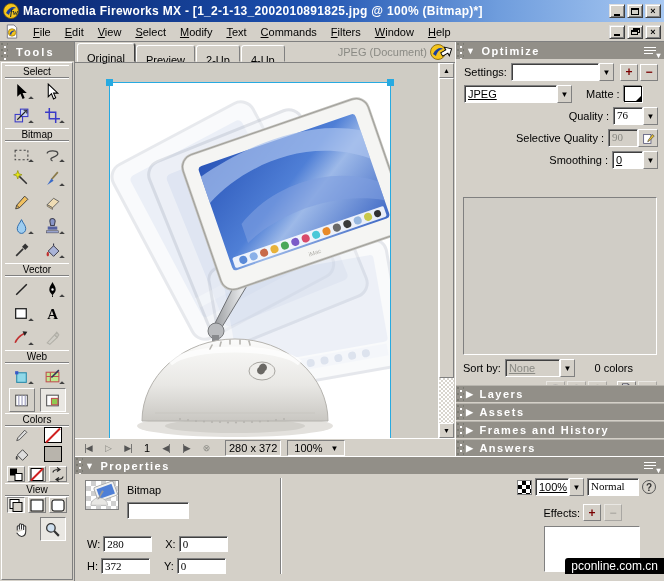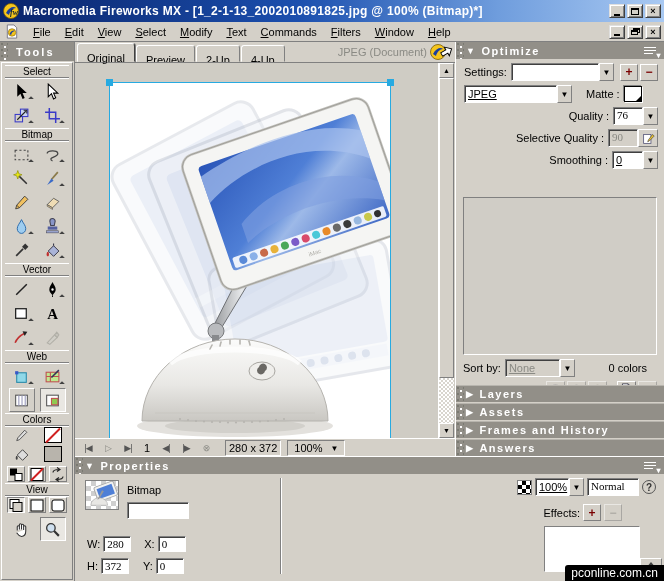--- a/index.html
+++ b/index.html
@@ -73,46 +73,46 @@
   .opt-body { padding:4px 6px 0 8px; position:relative; flex:1; }
   .row { display:flex; align-items:center; margin-bottom:4px; }
   .lbl { white-space:nowrap; }
   .combo { display:flex; height:18px; }
   .combo .val { background:#fff; border:1px solid; border-color:#808080 #ffffff #ffffff #808080; box-shadow:inset 1px 1px 0 #404040; padding:2px 3px;text-decoration:underline; }
   .swatch { width:18px; height:16px; background:#fff; border:1px solid #000; position:relative; box-shadow:1px 1px 0 #fff, -1px -1px 0 #808080; }
   .swatch:after { content:""; position:absolute; right:0; bottom:0; border-left:5px solid transparent; border-bottom:5px solid #000; }
   .spin { width:30px; height:18px; }
   .minibtn { width:18px; height:17px; display:flex; align-items:center; justify-content:center; font-weight:bold; color:#7a0000; border:1px solid; border-color:#ffffff #808080 #808080 #ffffff; background:#d4d0c8; font-size:12px; }
   .color-table { position:absolute; left:7px; right:7px; top:138px; height:158px; border:1px solid; border-color:#808080 #ffffff #ffffff #808080; background:#d0cdc6; }
-  .sortrow { position:absolute; left:7px; right:3px; top:300px; display:flex; align-items:center; }
+  .sortrow { position:absolute; left:7px; right:17px; top:300px; display:flex; align-items:center; }
   .btnrow { position:absolute; right:7px; top:322px; display:flex; gap:2px; align-items:center; }
   .tinybtn { width:19px; height:17px; display:flex; align-items:center; justify-content:center; border:1px solid; border-color:#ffffff #808080 #808080 #ffffff; background:#d4d0c8; }
   .tinybtn.dis svg { opacity:.45; }
   .collapsed-panels { margin-top:auto; }
   .cpanel { height:17px; background:#928f88; border-top:1px solid #b8b5ae; display:flex; align-items:center; color:#fff; font-weight:bold; letter-spacing:1.5px; font-size:11px; margin-top:1px; }
   .cpanel .tri { font-size:9px; margin:0 5px 0 2px; }
 
   
   .props { position:absolute; left:75px; top:456px; width:589px; height:125px; background:#d4d0c8; border-top:1px solid #fff; }
   .props-body { position:relative; height:106px; }
   .thumb { position:absolute; left:10px; top:6px; width:34px; height:30px; background:repeating-conic-gradient(#cfcfcf 0 25%, #ffffff 0 50%) 0 0/10px 10px; border:1px solid #808080; }
   .obj-type { position:absolute; left:52px; top:10px; font-size:11px; }
   .name-input { position:absolute; left:52px; top:28px; width:62px; height:17px; }
   .vsep { position:absolute; left:205px; top:4px; bottom:6px; width:2px; border-left:1px solid #808080; border-right:1px solid #fff; }
   .dimrow { position:absolute; display:flex; align-items:center; gap:3px; }
-  .dimrow .field { width:28px; height:16px; }
+  .dimrow .field { width:49px; height:16px; }
   .props-right { position:absolute; right:8px; top:4px; display:flex; align-items:center; gap:3px; }
   .checker { width:15px; height:15px; background:repeating-conic-gradient(#000 0 25%, #fff 0 50%) 0 0/8px 8px; border:1px solid #808080; }
   .help { width:14px; height:14px; border:1px solid #555; border-radius:50%; display:flex; align-items:center; justify-content:center; font-size:10px; font-weight:bold; color:#333; background:#d4d0c8; }
   .fx-row { position:absolute; right:42px; top:30px; display:flex; align-items:center; gap:3px; }
   .fx-list { position:absolute; right:24px; top:52px; width:96px; height:46px; background:#fff; border:1px solid; border-color:#808080 #ffffff #ffffff #808080; }
   .collapse-btn { position:absolute; right:2px; bottom:8px; width:22px; height:14px; background:#d4d0c8; border:1px solid; border-color:#ffffff #808080 #808080 #ffffff; display:flex; align-items:center; justify-content:center; }
   .collapse-btn .up { border-left:5px solid transparent; border-right:5px solid transparent; border-bottom:6px solid #404040; }
 
-  .watermark { position:absolute; right:0; bottom:0; background:#000; color:#fff; font-size:12px; padding:1px 6px; border-radius:3px 0 0 0; font-family:"Liberation Sans",sans-serif; z-index:50; }
+  .watermark { position:absolute; right:0; bottom:7px; background:#000; color:#fff; font-size:12px; padding:1px 6px; border-radius:3px 0 0 0; font-family:"Liberation Sans",sans-serif; z-index:50; }
 
   svg { display:block; }
   .dis { opacity:.5; }
 </style>
 </head>
 <body>
 
 <div class="titlebar">
   <svg class="app-icon" viewBox="0 0 16 16">
     <circle cx="8" cy="8" r="7.5" fill="#f5c51d" stroke="#7a5c00" stroke-width="0.8"></circle>

